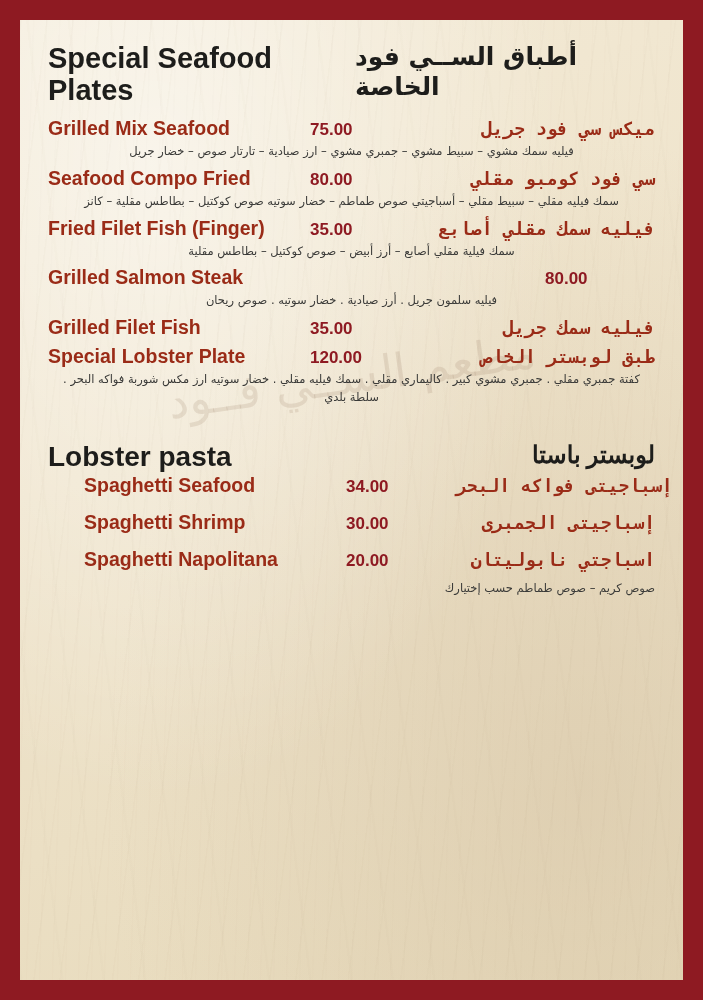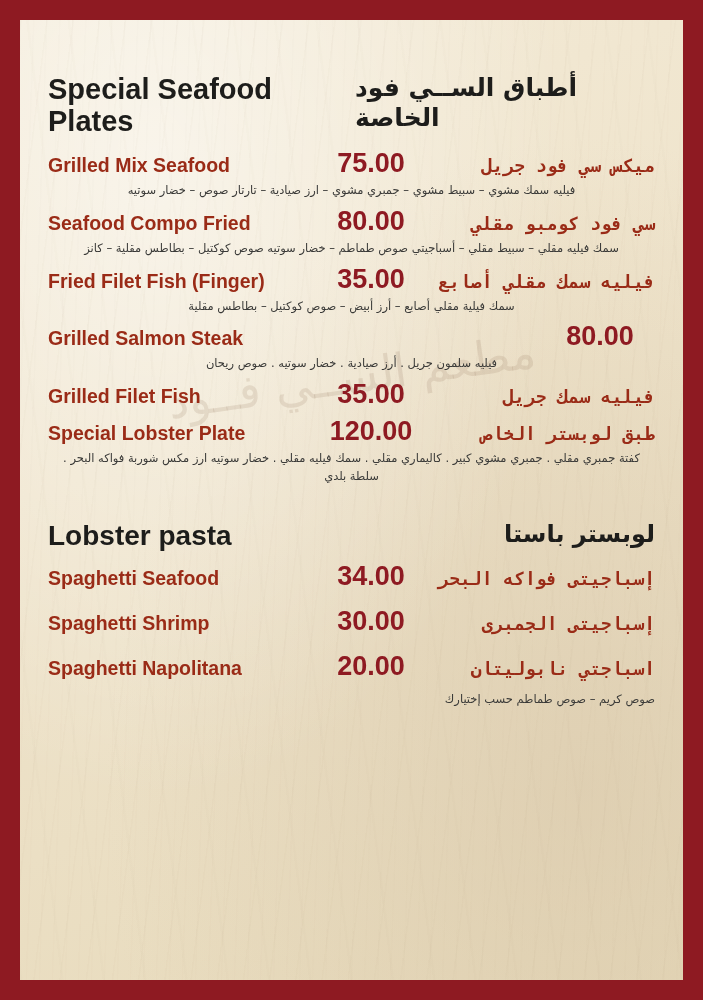--- a/index.html
+++ b/index.html
@@ -55,71 +55,69 @@
     position: relative;
     padding: 22px 28px 0 28px;
   }
 
   
   .section-head {
     display: flex;
     align-items: flex-start;
     justify-content: space-between;
     margin-bottom: 10px;
-    margin-top: 31px;
   }
   .section-head .en {
     font-size: 29px;
     font-weight: bold;
     color: #1d1d1b;
     line-height: 1.12;
     max-width: 320px;
   }
   .section-head .ar {
     font-size: 25px;
     font-weight: bold;
     color: #1d1d1b;
     line-height: 1.2;
     direction: rtl;
     text-align: left;
     max-width: 300px;
     font-family: "DejaVu Sans", sans-serif;
   }
   .section-head.pasta {
     margin-top: 34px;
-    margin-bottom: 10px;
+    margin-bottom: 2px;
   }
   .section-head.pasta .en { font-size: 28px; }
-  .section-head.pasta .ar { font-size: 24px; }
+  .section-head.pasta .ar { font-size: 24px; font-family: Liberation Serif, serif; }
 
   
   .item {
     margin-bottom: 6px;
   }
   .item-main {
     display: flex;
     align-items: baseline;
     justify-content: space-between;
-    gap: 6px;
   }
   .item-en {
     font-size: 19.5px;
     font-weight: bold;
     color: #9a2b17;
     white-space: nowrap;
     flex: 0 0 auto;
     width: 262px;
   }
   .item-price {
-    font-size: 27px;
+    font-size: 17px;
     font-weight: bold;
     color: #8e1a22;
     flex: 0 0 auto;
     width: 110px;
-    text-align: center;
+    text-align: left;
   }
   .item-ar {
     font-size: 18px;
     font-weight: bold;
     color: #9a2b17;
     direction: rtl;
     text-align: right;
     flex: 1 1 auto;
     white-space: nowrap;
     font-family: Liberation Mono, monospace;
@@ -127,21 +125,21 @@
   .item-desc {
     direction: rtl;
     text-align: center;
     font-size: 11.5px;
     color: #3a3a38;
     line-height: 1.55;
     margin: 3px 0 2px 0;
     font-family: "DejaVu Sans", sans-serif;
   }
   .pasta-list .item { margin-bottom: 14px; }
-  .pasta-list .item-en { font-size: 19.5px; }
+  .pasta-list .item-en { font-size: 19.5px; margin-left: 36px; }
   .footnote {
     direction: rtl;
     text-align: right;
     font-size: 11.5px;
     color: #3a3a38;
     margin-top: -4px;
     font-family: "DejaVu Sans", sans-serif;
   }
 </style>
 </head>
@@ -157,21 +155,21 @@
       <div class="en">Special Seafood Plates</div>
       <div class="ar">أطباق الســي فود الخاصة</div>
     </div>
 
     <div class="item">
       <div class="item-main">
         <div class="item-en">Grilled Mix Seafood</div>
         <div class="item-price">75.00</div>
         <div class="item-ar">ميكس سي فود جريل</div>
       </div>
-      <div class="item-desc">فيليه سمك مشوي – سبيط مشوي – جمبري مشوي – ارز صيادية – تارتار صوص – خضار سوتيه</div>
+      <div class="item-desc">فيليه سمك مشوي – سبيط مشوي – جمبري مشوي – ارز صيادية – تارتار صوص – خضار جريل</div>
     </div>
 
     <div class="item">
       <div class="item-main">
         <div class="item-en">Seafood Compo Fried</div>
         <div class="item-price">80.00</div>
         <div class="item-ar">سي فود كومبو مقلي</div>
       </div>
       <div class="item-desc">سمك فيليه مقلي – سبيط مقلي – أسباجيتي صوص طماطم – خضار سوتيه صوص كوكتيل – بطاطس مقلية – كانز</div>
     </div>

